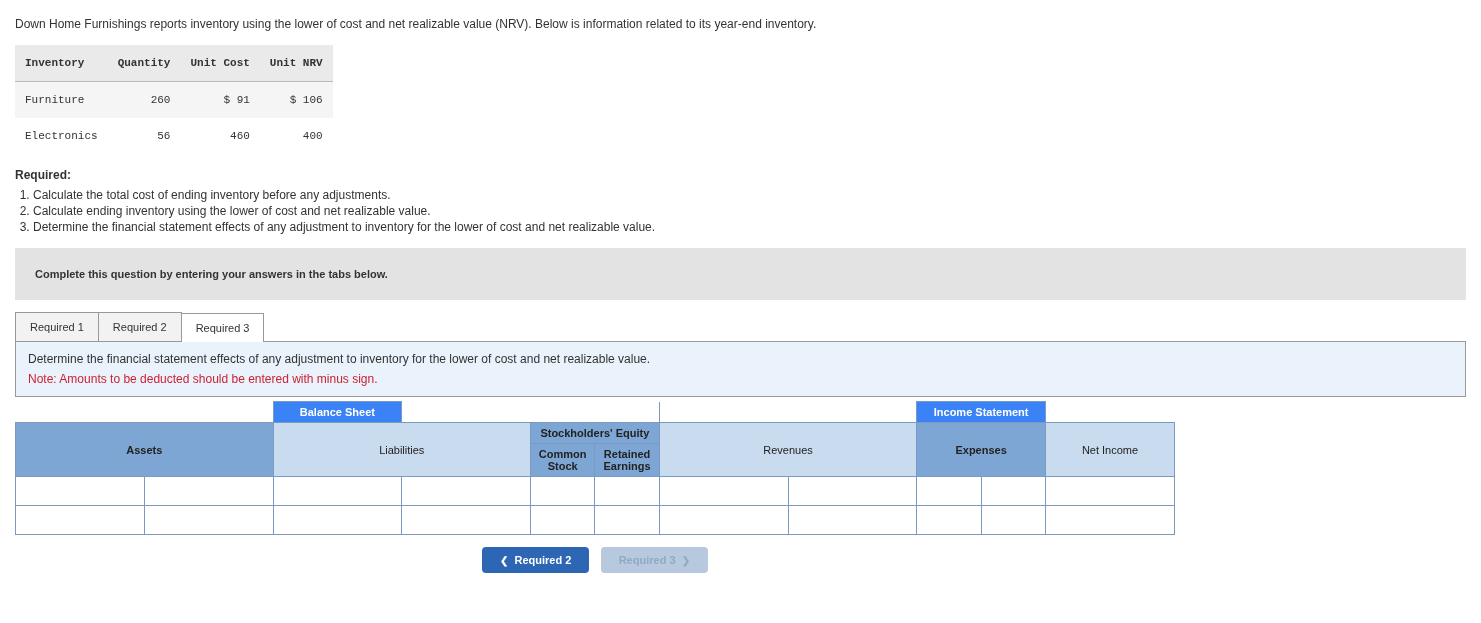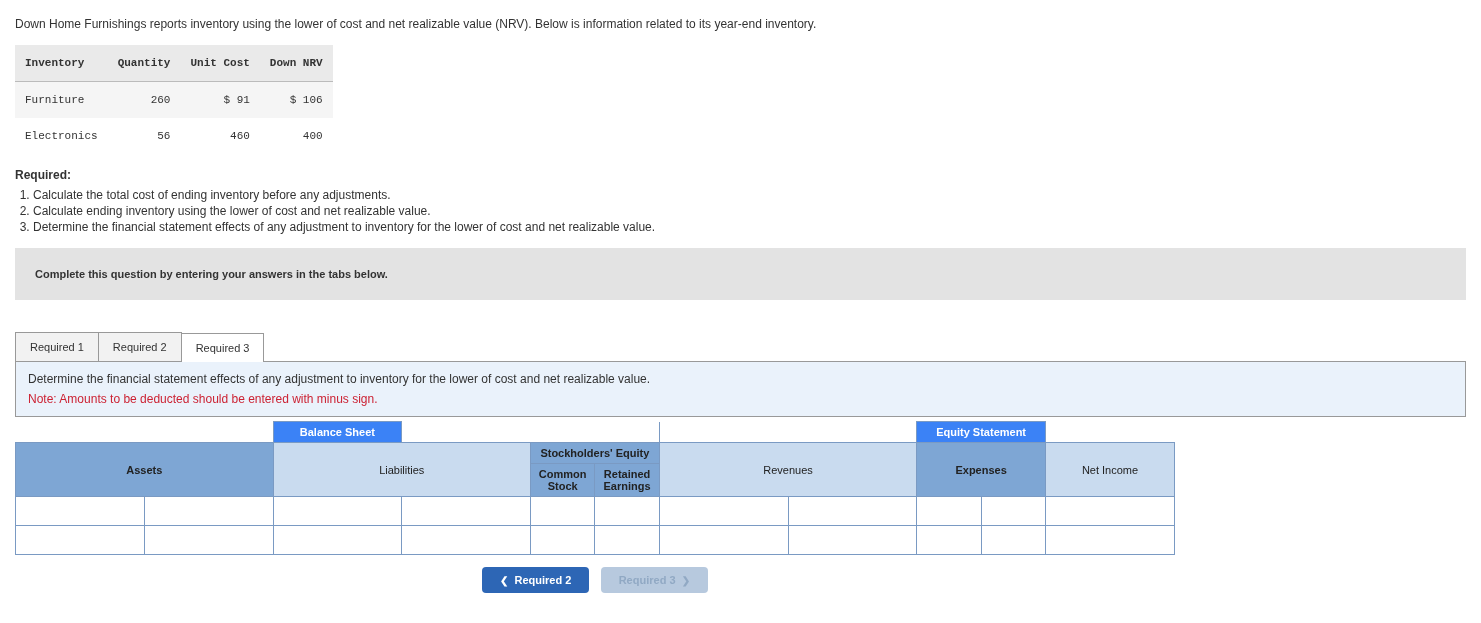--- a/index.html
+++ b/index.html
@@ -96,21 +96,21 @@
 <body>
 
 <div class="intro-text">Down Home Furnishings reports inventory using the lower of cost and net realizable value (NRV). Below is information related to its year-end inventory.</div>
 
 <table class="data-table">
   <thead>
     <tr>
       <th>Inventory</th>
       <th class="num">Quantity</th>
       <th class="num">Unit Cost</th>
-      <th class="num">Down NRV</th>
+      <th class="num">Unit NRV</th>
     </tr>
   </thead>
   <tbody>
     <tr>
       <td>Furniture</td>
       <td class="num">260</td>
       <td class="num">$ 91</td>
       <td class="num">$ 106</td>
     </tr>
     <tr>
@@ -124,40 +124,40 @@
 
 <div class="required-label">Required:</div>
 <ol class="req-list">
   <li>Calculate the total cost of ending inventory before any adjustments.</li>
   <li>Calculate ending inventory using the lower of cost and net realizable value.</li>
   <li>Determine the financial statement effects of any adjustment to inventory for the lower of cost and net realizable value.</li>
 </ol>
 
 <div class="instruction-bar">Complete this question by entering your answers in the tabs below.</div>
 
-<div style="background:#fff; padding-top:12px;margin-top:20px;">
+<div style="background:#fff; padding-top:12px;">
   <div class="tab-row">
     <div class="tab">Required 1</div>
     <div class="tab">Required 2</div>
     <div class="tab active">Required 3</div>
   </div>
   <div class="tab-content">
     <div>Determine the financial statement effects of any adjustment to inventory for the lower of cost and net realizable value.</div>
     <div class="note-red">Note: Amounts to be deducted should be entered with minus sign.</div>
   </div>
 </div>
 
 <table class="fs-table" style="width:1160px;">
   <tbody>
       <tr>
     <td colspan="4" class="hdr-light" style="background:#fff; border-top:none; border-left:none;"></td>
     <td colspan="2" class="hdr-dark">Balance Sheet</td>
     <td colspan="4" class="hdr-light" style="background:#fff; border-top:none;"></td>
     <td colspan="4" class="hdr-light" style="background:#fff; border-top:none;"></td>
-    <td colspan="2" class="hdr-dark">Equity Statement</td>
+    <td colspan="2" class="hdr-dark">Income Statement</td>
     <td colspan="2" style="background:#fff; border-top:none; border-right:none;"></td>
   </tr>
   <tr>
     <td colspan="4" rowspan="2" class="hdr-mid">Assets</td>
     <td colspan="4" rowspan="2" class="hdr-light">Liabilities</td>
     <td colspan="2" class="hdr-mid">Stockholders' Equity</td>
     <td colspan="4" rowspan="2" class="hdr-light">Revenues</td>
     <td colspan="2" rowspan="2" class="hdr-mid">Expenses</td>
     <td colspan="2" rowspan="2" class="hdr-light">Net Income</td>
   </tr>

